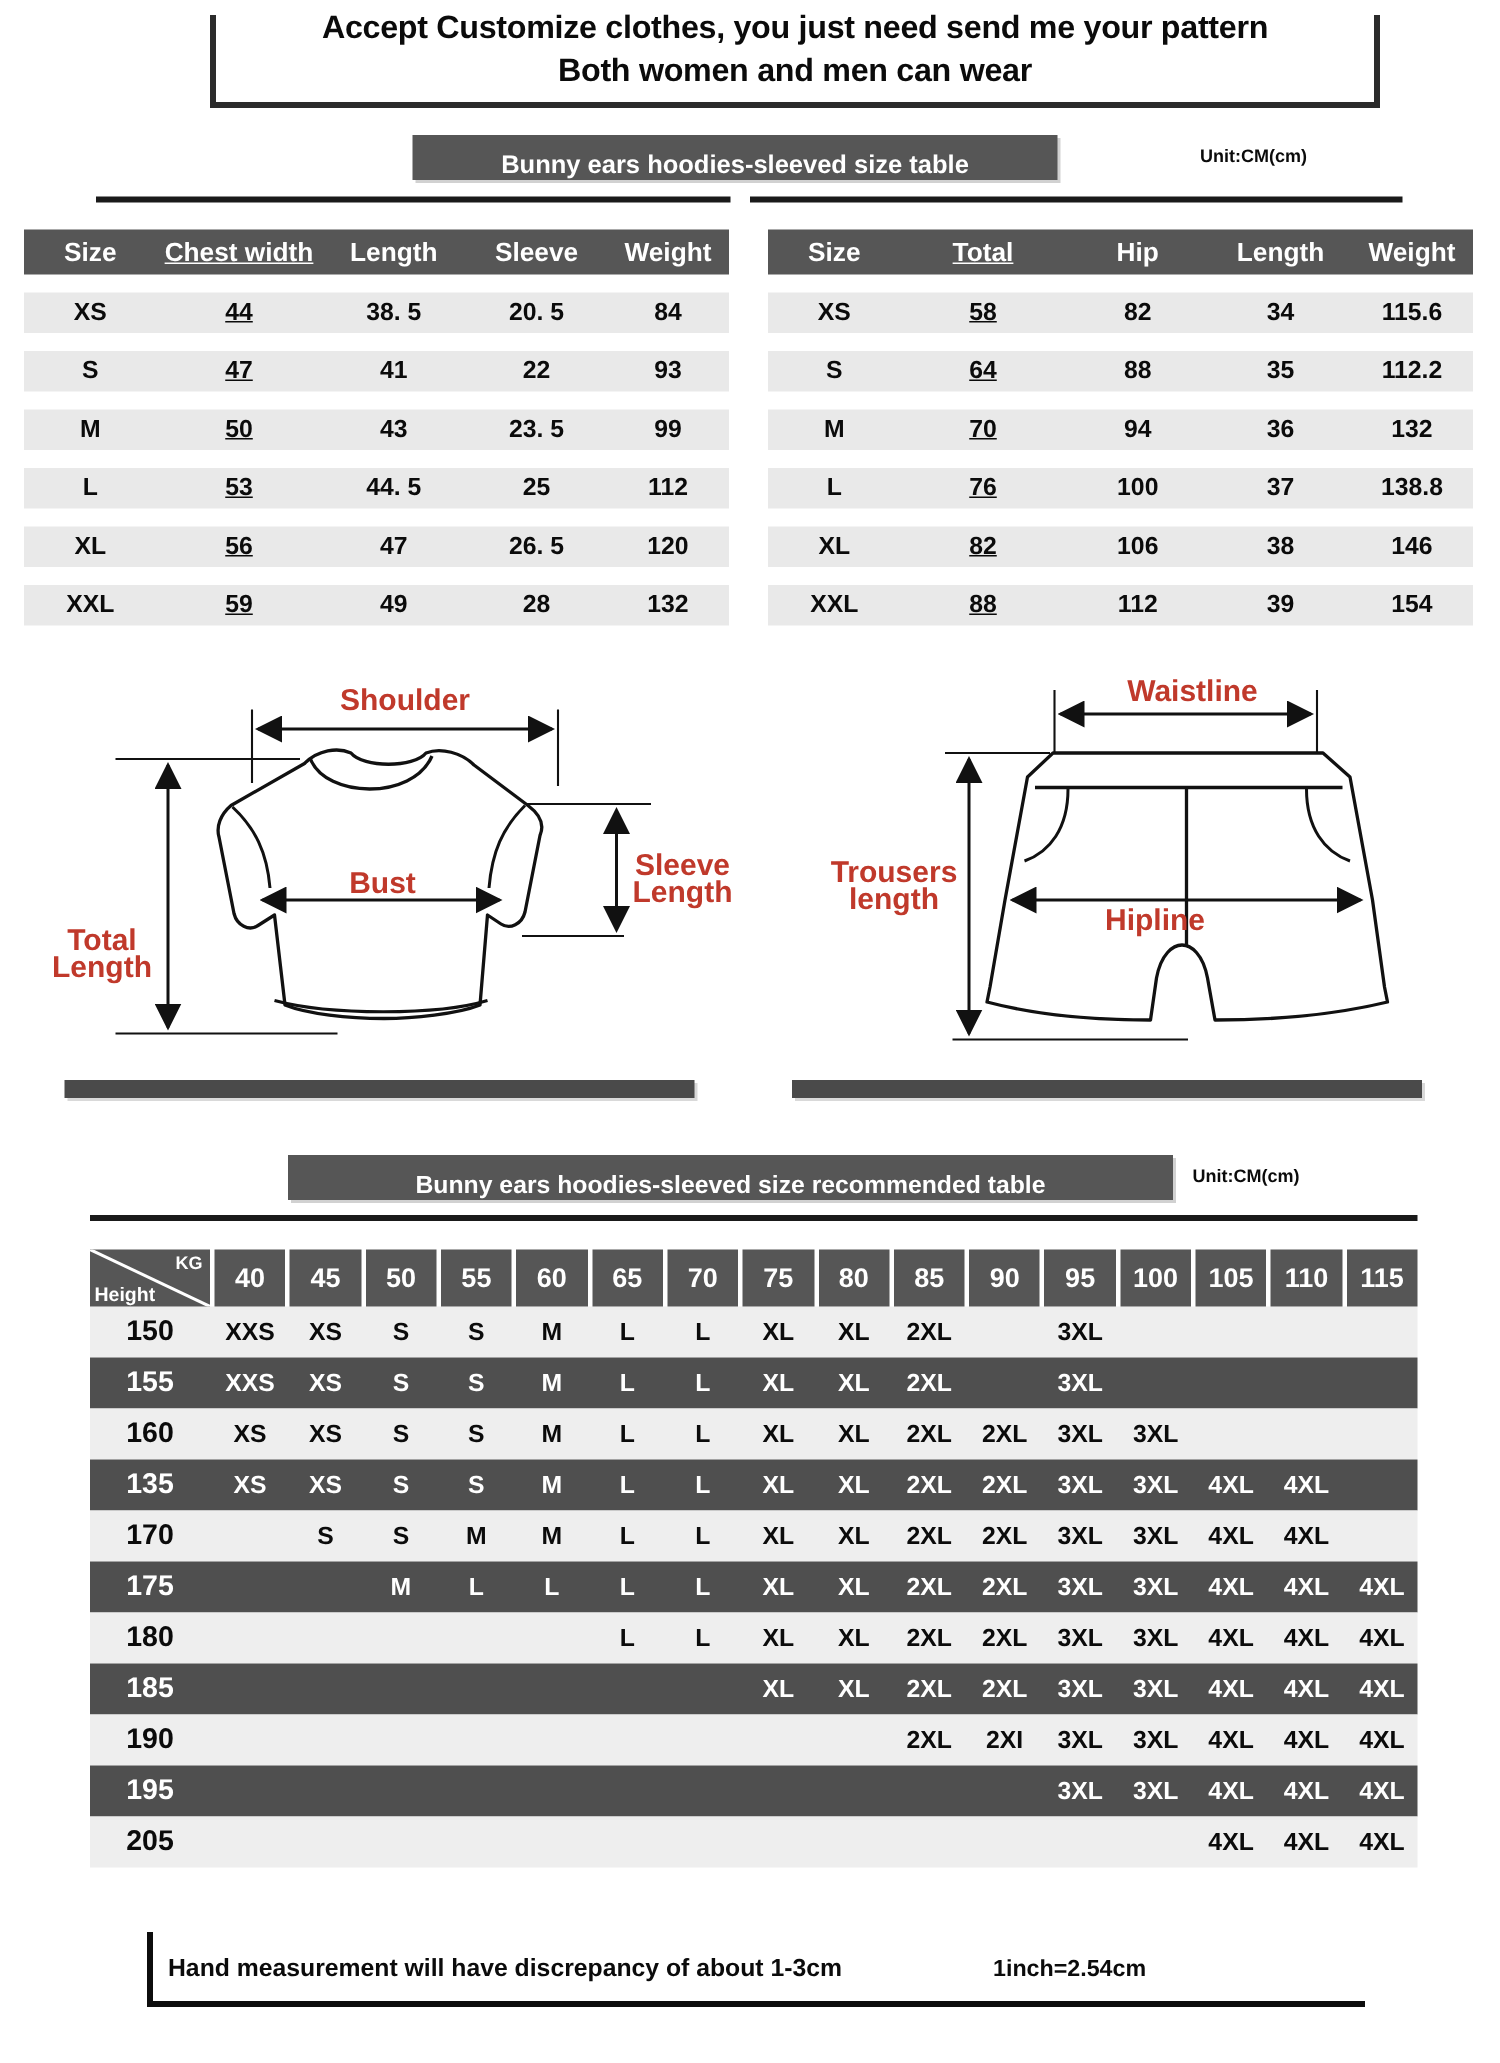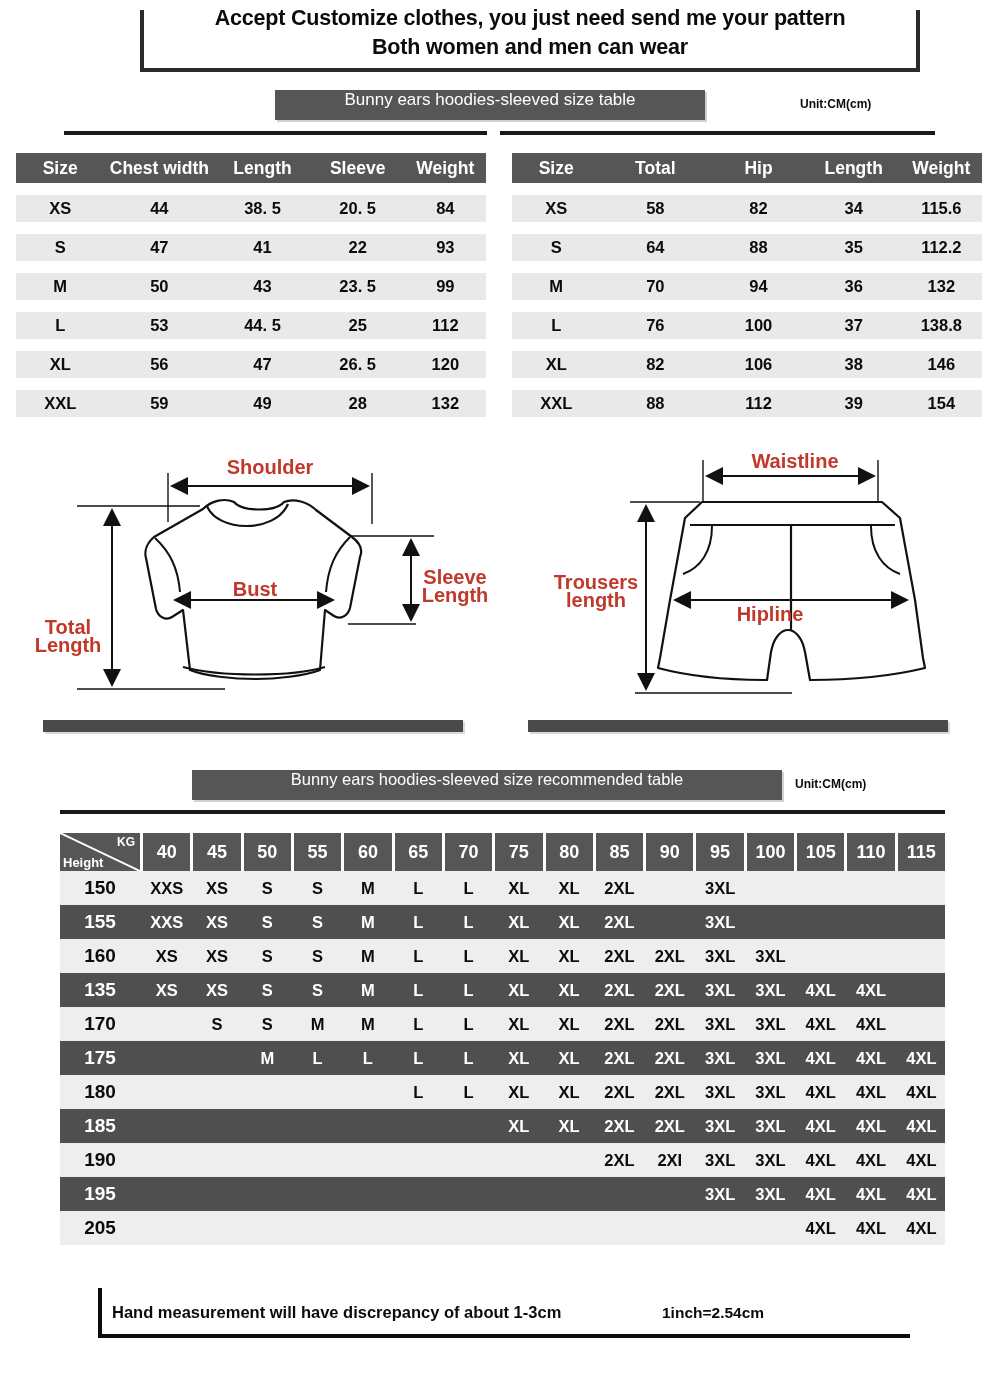--- a/index.html
+++ b/index.html
@@ -32,23 +32,23 @@
     color: #0b0b0b;
   }
   .banner-line.l1 { position:absolute; left:-10px; right:-10px; top:-7px; }
   .banner-line.l2 { position:absolute; left:0; right:0; top:22px; }
 
   
   .pill {
     position: absolute;
     background: #565656;
     color: #fff;
-    font-weight: normal;
+    font-weight: bold;
     display: flex;
-    align-items: flex-start;
+    align-items: flex-end;
     justify-content: center;
     box-shadow: 2px 2px 0 rgba(0,0,0,0.18);
   }
   .unit-label {
     position: absolute;
     font-weight: bold;
     font-size: 12px;
     color: #0b0b0b;
     white-space: nowrap;
   }
@@ -81,21 +81,21 @@
     margin-top: 12px;
   }
   .mt-row div {
     font-weight: bold;
     font-size: 16.5px;
     text-align: center;
     color: #0b0b0b;
     white-space: nowrap;
   }
   .c-size   { width: 18.8%; }
-  .c-col1   { width: 23.4%; }
+  .c-col1   { width: 23.4%; text-decoration: underline; }
   .c-col2   { width: 20.5%; }
   .c-col3   { width: 20.0%; }
   .c-col4   { width: 17.3%; }
 
   
   .diagram { position: absolute; }
   .dlabel {
     position: absolute;
     color: #c0392b;
     font-weight: bold;

